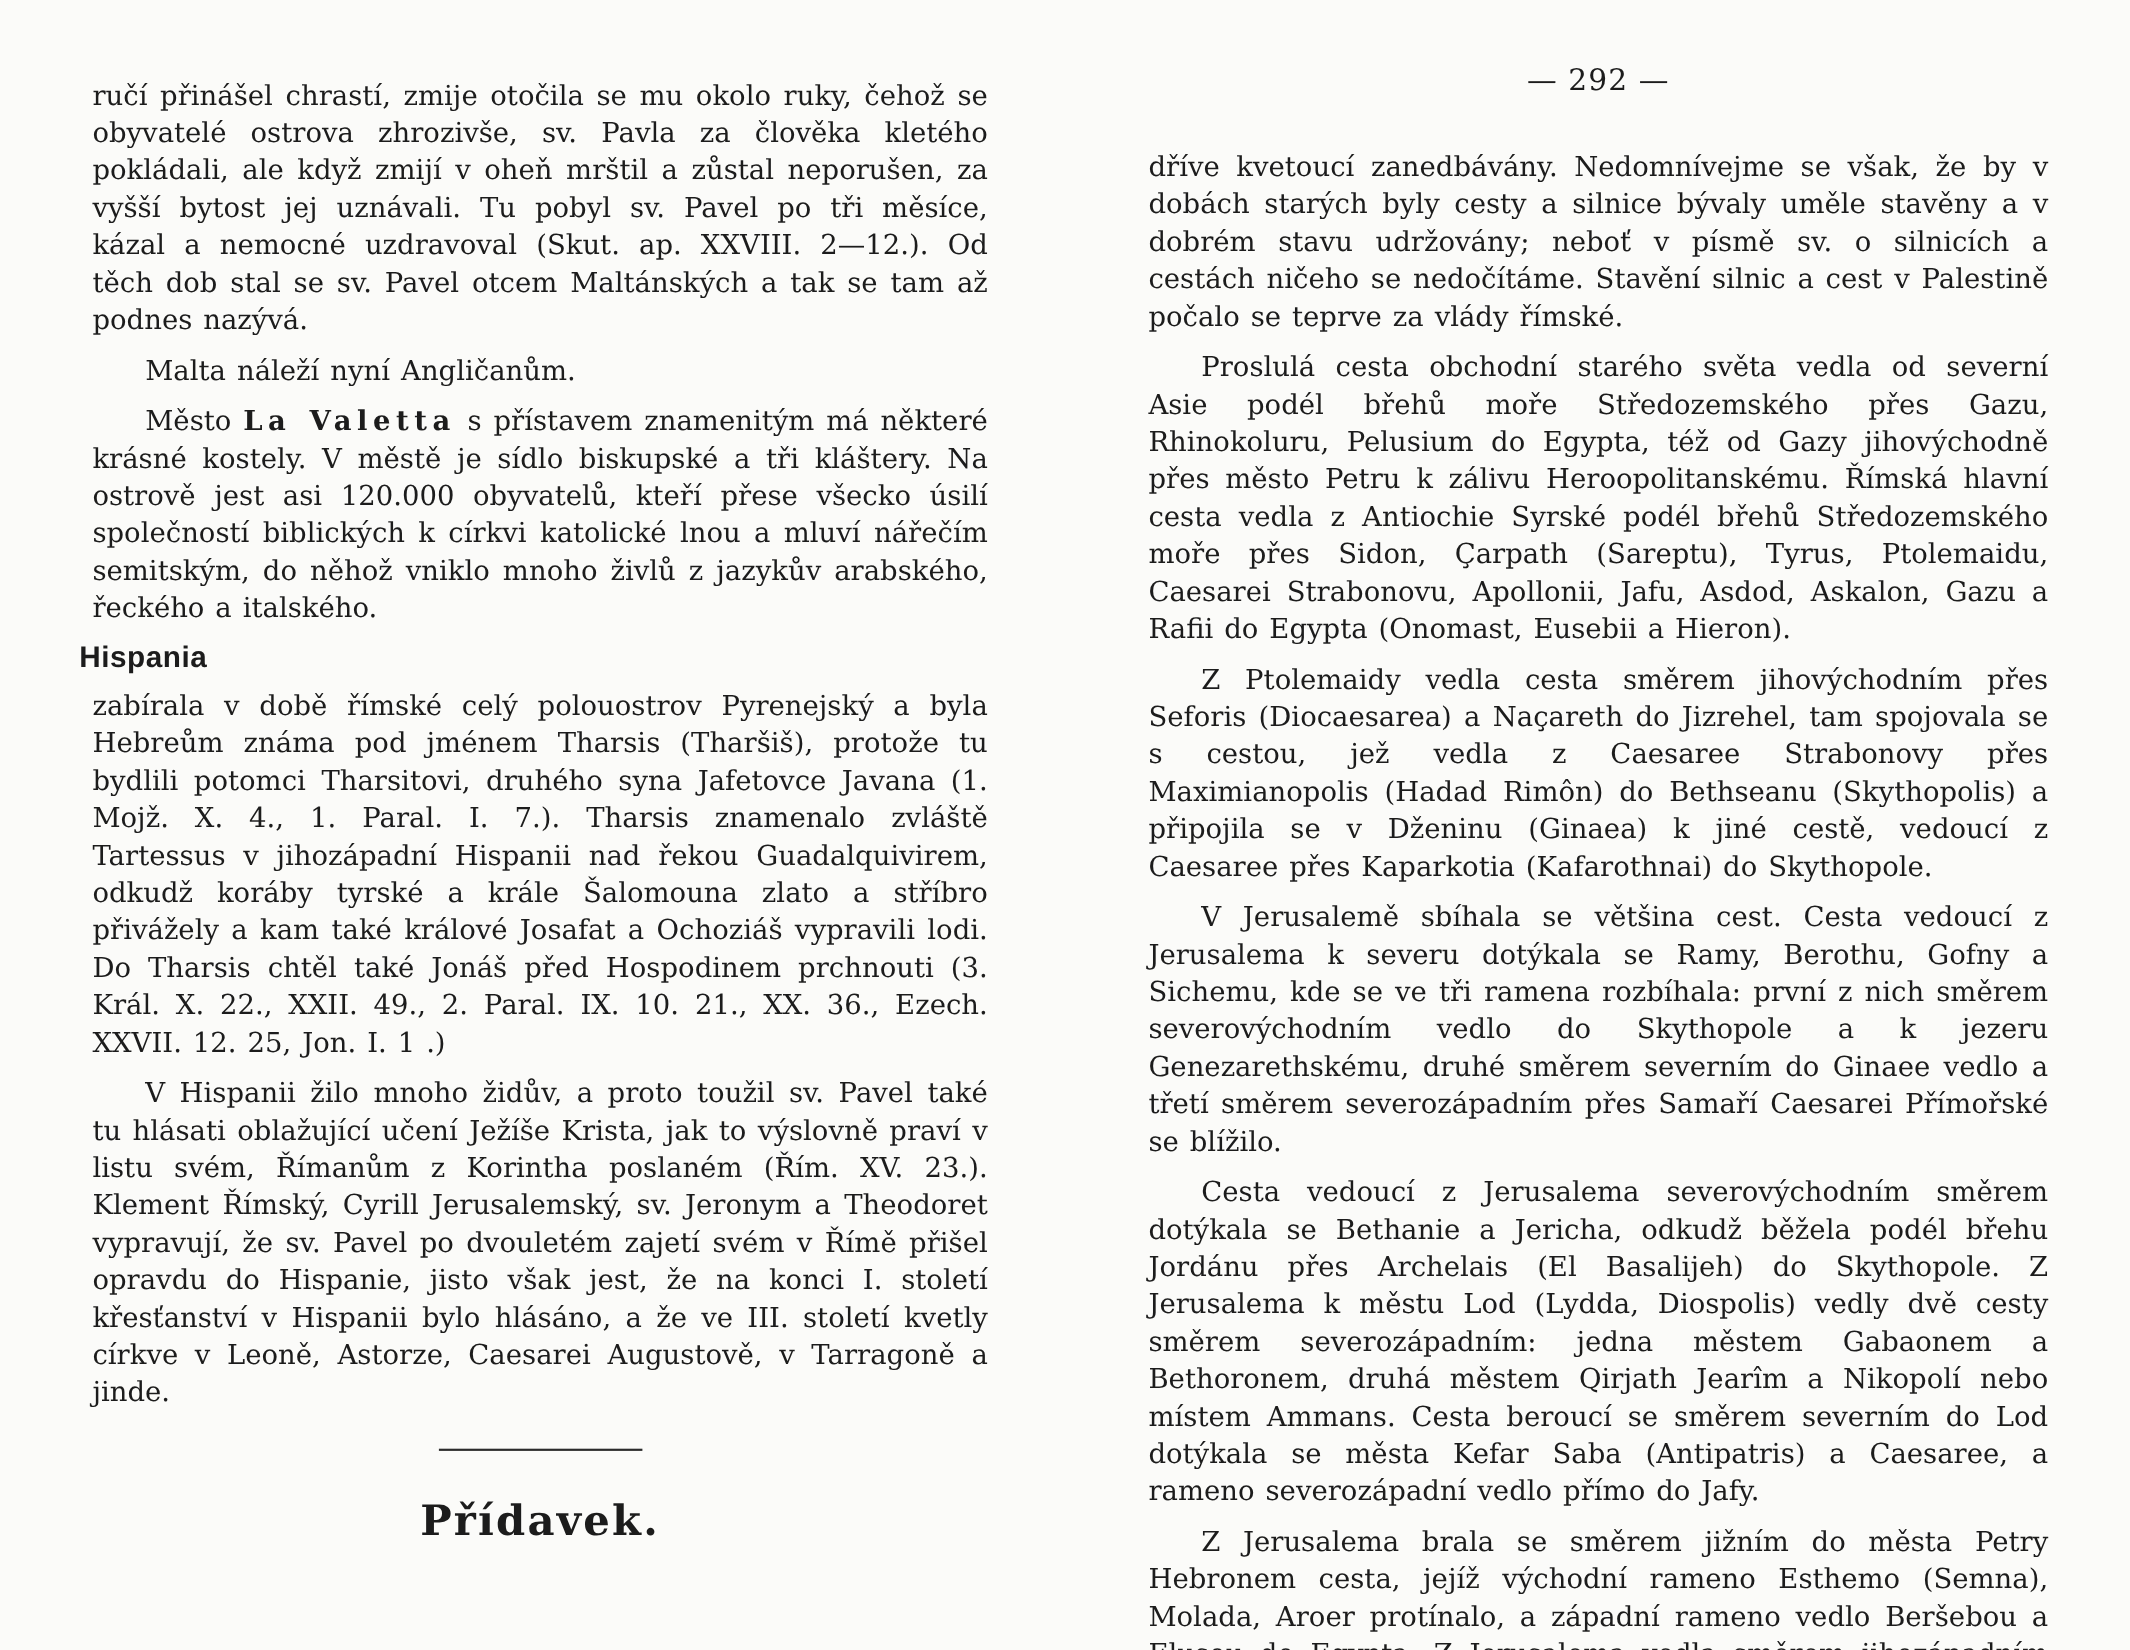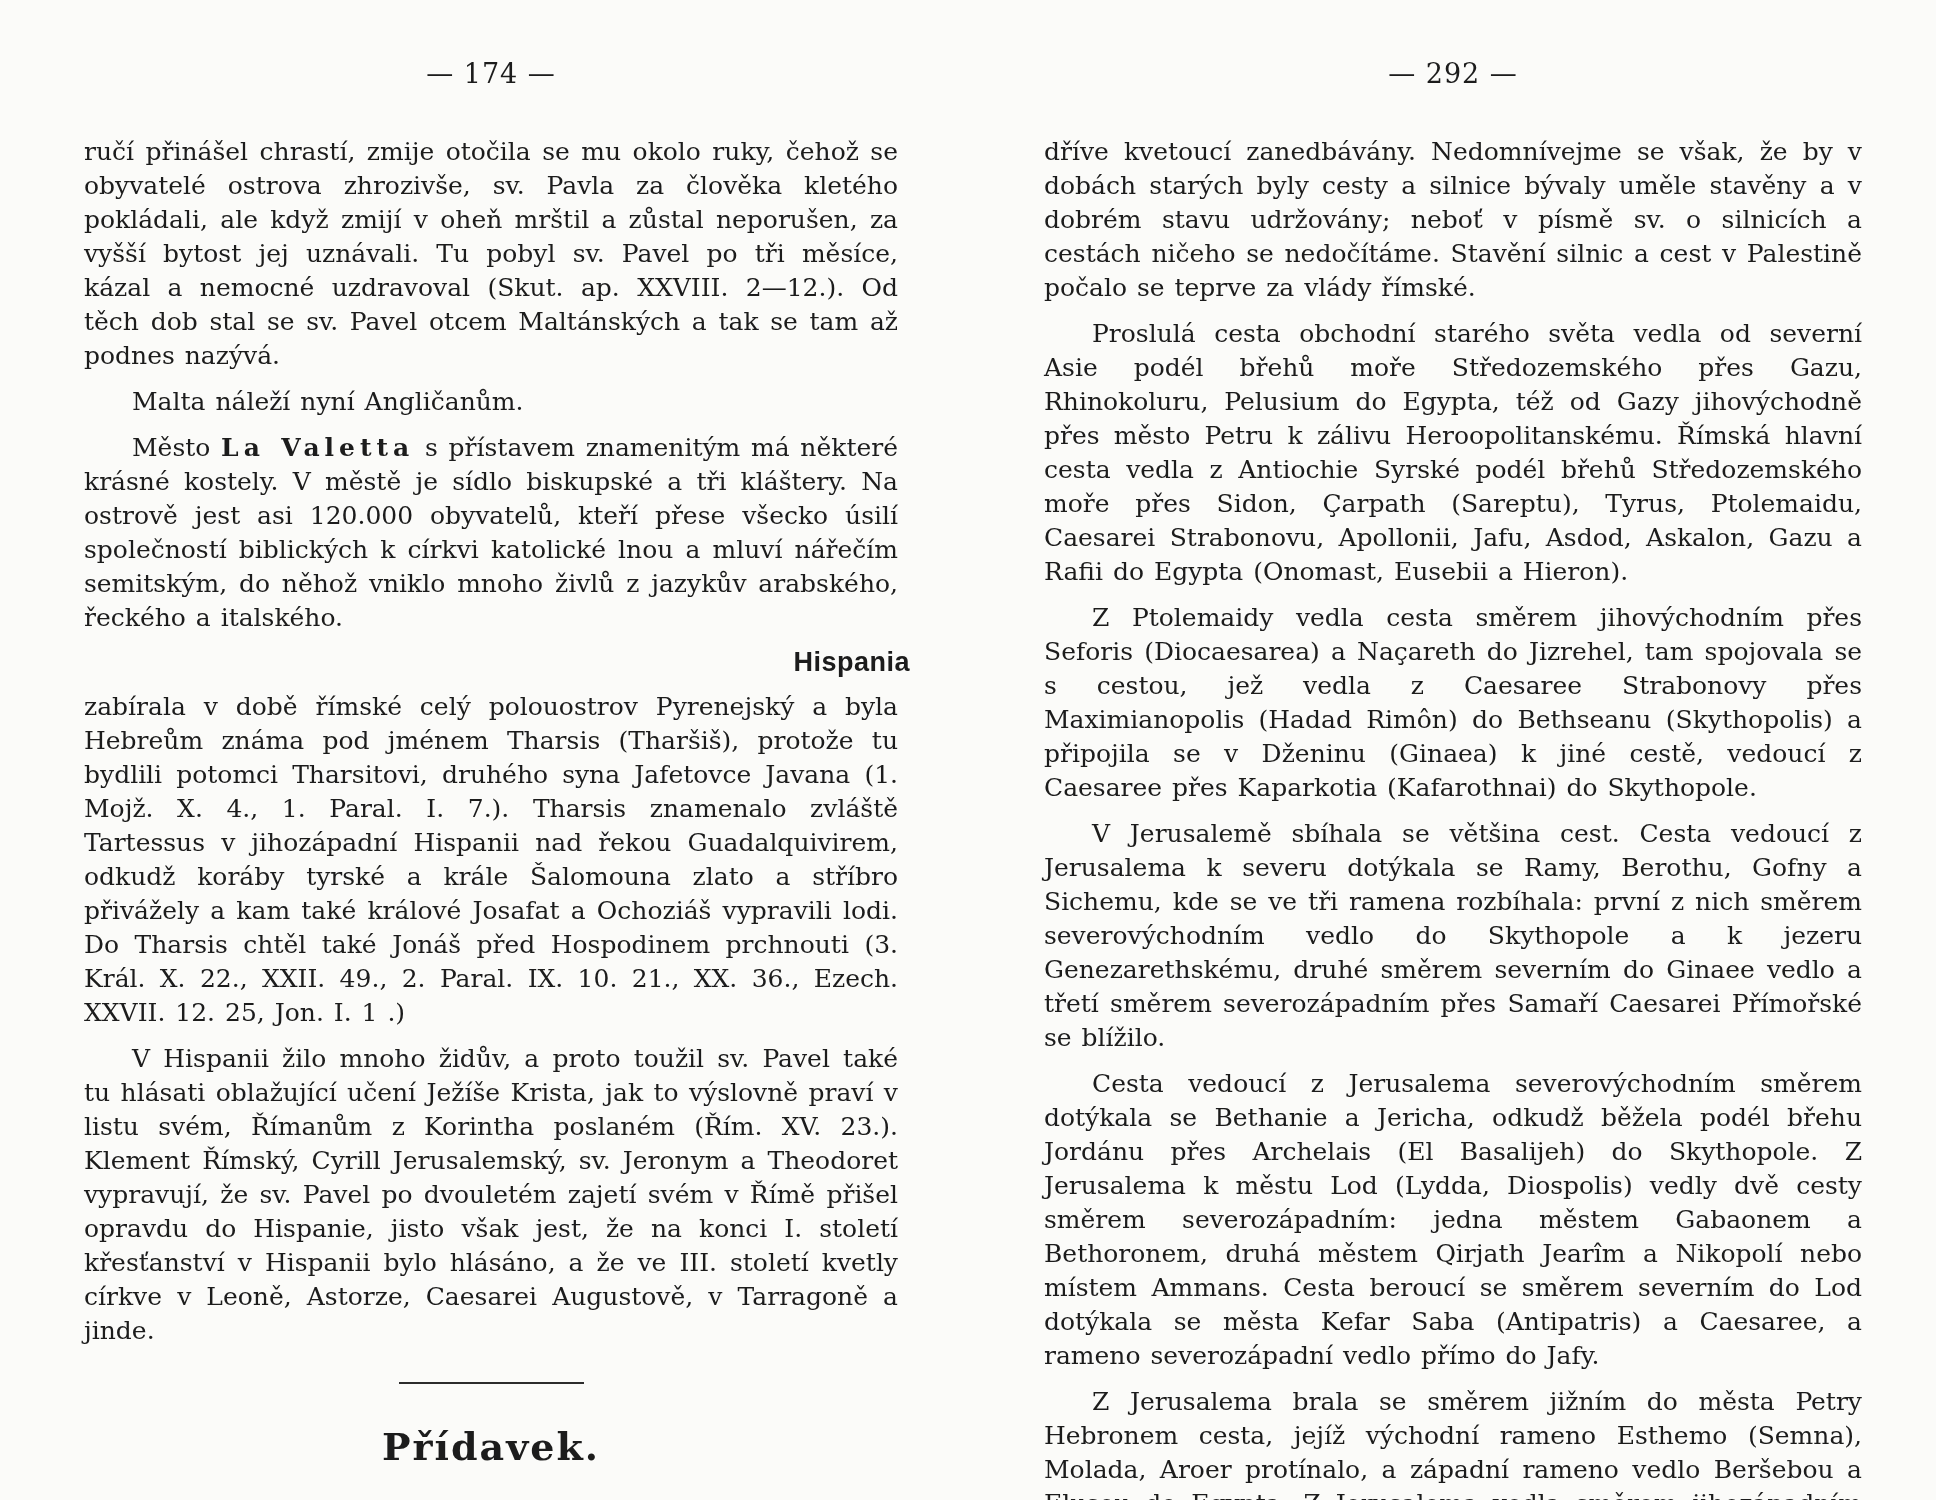--- a/index.html
+++ b/index.html
@@ -39,21 +39,21 @@
     word-spacing: 2px;
   }
   p.indent { text-indent: 48px; }
 
   .spaced { letter-spacing: 5px; font-weight: bold; }
 
   .subhead-sans {
     font-family: "Liberation Sans", sans-serif;
     font-weight: bold;
     font-size: 27px;
-    text-align: right;
+    text-align: left;
     margin: 10px 0 4px 0;
     letter-spacing: 0.5px;
   }
 
   .divider {
     width: 185px;
     border-top: 2.5px solid #2c2c2c;
     margin: 34px auto 40px auto;
   }
 
@@ -71,21 +71,20 @@
     letter-spacing: 1px;
     margin: 0 0 22px 0;
   }
 </style>
 </head>
 <body>
 
 <div class="spread">
 
   <div class="page page-left">
-    <div class="page-number">— 174 —</div>
 
     <p class="body-para">ručí přinášel chrastí, zmije otočila se mu okolo ruky, čehož se obyvatelé ostrova zhrozivše, sv. Pavla za člověka kletého pokládali, ale když zmijí v oheň mrštil a zůstal neporušen, za vyšší bytost jej uznávali. Tu pobyl sv. Pavel po tři měsíce, kázal a nemocné uzdravoval (Skut. ap. XXVIII. 2—12.). Od těch dob stal se sv. Pavel otcem Maltánských a tak se tam až podnes nazývá.</p>
     <p class="body-para indent">Malta náleží nyní Angličanům.</p>
 
     <p class="body-para indent"><span>Město </span><span class="spaced">La Valetta</span><span> s přístavem znamenitým má některé krásné kostely. V městě je sídlo biskupské a tři kláštery. Na ostrově jest asi 120.000 obyvatelů, kteří přese všecko úsilí společností biblických k církvi katolické lnou a mluví nářečím semitským, do něhož vniklo mnoho živlů z jazykův arabského, řeckého a italského.</span></p>
 
     <h3 class="subhead-sans">Hispania</h3>
     <p class="body-para">zabírala v době římské celý polouostrov Pyrenejský a byla Hebreům známa pod jménem Tharsis (Tharšiš), protože tu bydlili potomci Tharsitovi, druhého syna Jafetovce Javana (1. Mojž. X. 4., 1. Paral. I. 7.). Tharsis znamenalo zvláště Tartessus v jihozápadní Hispanii nad řekou Guadalquivirem, odkudž koráby tyrské a krále Šalomouna zlato a stříbro přivážely a kam také králové Josafat a Ochoziáš vypravili lodi. Do Tharsis chtěl také Jonáš před Hospodinem prchnouti (3. Král. X. 22., XXII. 49., 2. Paral. IX. 10. 21., XX. 36., Ezech. XXVII. 12. 25, Jon. I. 1  .)</p>
     <p class="body-para indent">V Hispanii žilo mnoho židův, a proto toužil sv. Pavel také tu hlásati oblažující učení Ježíše Krista, jak to výslovně praví v listu svém, Římanům z Korintha poslaném (Řím. XV. 23.). Klement Římský, Cyrill Jerusalemský, sv. Jeronym a Theodoret vypravují, že sv. Pavel po dvouletém zajetí svém v Římě přišel opravdu do Hispanie, jisto však jest, že na konci I. století křesťanství v Hispanii bylo hlásáno, a že ve III. století kvetly církve v Leoně, Astorze, Caesarei Augustově, v Tarragoně a jinde.</p>
 

